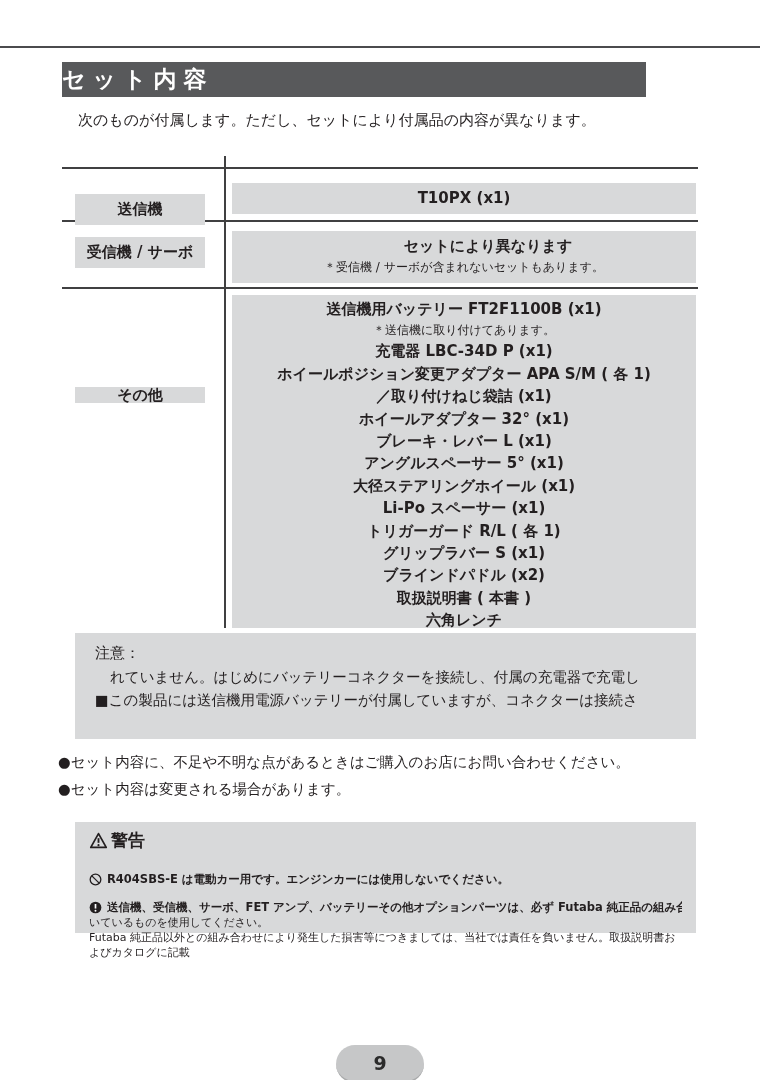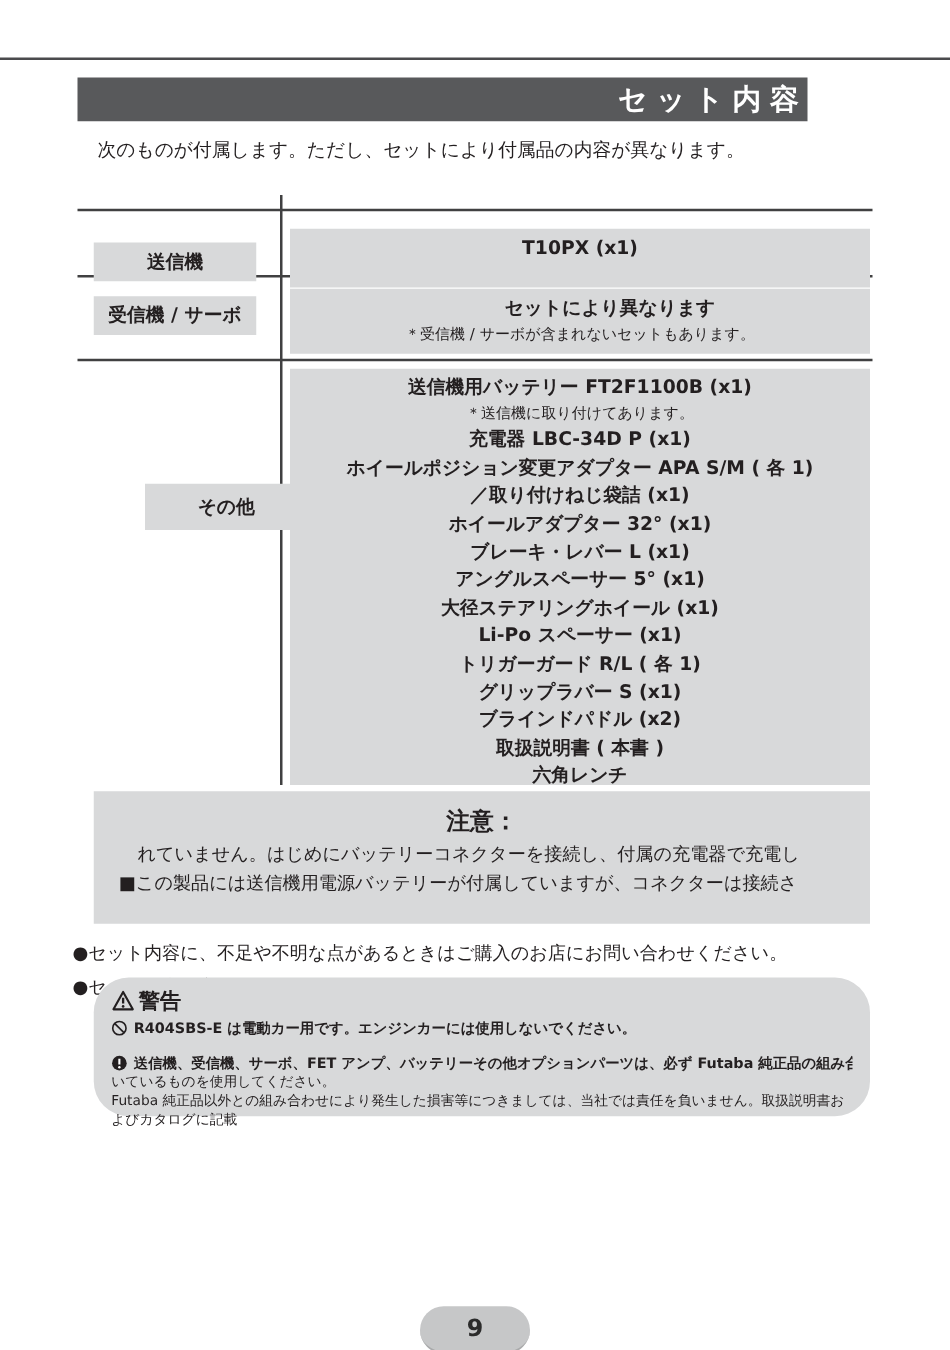--- a/index.html
+++ b/index.html
@@ -5,66 +5,66 @@
   * { margin: 0; padding: 0; box-sizing: border-box; }
   html, body { background: #ffffff; }
   body { font-family: "DejaVu Sans", "Liberation Sans", sans-serif; color: #231f20; }
   .page { position: relative; width: 760px; height: 1080px; background: #fff; overflow: hidden; }
 
   
   .page-edge-line { position: absolute; left: 0; top: 46px; width: 760px; height: 2px; background: #4b4b4d; }
 
   
   .header-bar { position: absolute; left: 62px; top: 62px; width: 584px; height: 35px;
-    background: #58595b; display: flex; align-items: center; justify-content: flex-end; }
+    background: #58595b; display: flex; align-items: center; justify-content: flex-start; }
   .header-bar span { color: #ffffff; font-weight: bold; font-size: 23px; letter-spacing: 7px; }
 
   .intro { position: absolute; left: 78px; top: 111px; font-size: 15px; }
 
   
   .hrule { position: absolute; left: 62px; width: 636px; height: 2px; background: #404041; }
   .hrule.r-top { top: 167px; }
   .hrule.r-mid1 { top: 220px; }
   .hrule.r-mid2 { top: 287px; }
   .vrule { position: absolute; left: 224px; top: 156px; width: 2px; height: 472px; background: #404041; }
 
   .cell { position: absolute; background: #d8d9da; }
   .label-cell { left: 75px; width: 130px; height: 31px; display: flex; align-items: center; justify-content: center;
     font-weight: bold; font-size: 15px; }
   .lbl-tx { top: 194px; }
   .lbl-rx { top: 237px; }
-  .lbl-other { top: 387px; height: 37px; margin-left: 41px; }
+  .lbl-other { top: 387px; height: 16px; }
 
   .content-cell { left: 232px; width: 464px; text-align: center; }
-  .cc-tx { top: 183px; height: 47px; font-weight: bold; font-size: 15px; line-height: 31px; }
+  .cc-tx { top: 183px; height: 31px; font-weight: bold; font-size: 15px; line-height: 31px; }
   .cc-rx { top: 231px; height: 52px; padding-top: 4px; }
   .cc-rx .main { font-weight: bold; font-size: 15px; line-height: 22px; margin-left: 48px; }
   .cc-rx .sub { font-size: 12px; line-height: 20px; }
   .cc-other { top: 295px; height: 333px; padding-top: 3px; }
   .cc-other .item { font-weight: bold; font-size: 15px; line-height: 22.4px; }
   .cc-other .sub { font-size: 12px; line-height: 20px; font-weight: normal; }
 
   
   .caution-box { position: absolute; left: 75px; top: 633px; width: 621px; height: 106px;
     background: #d8d9da; padding: 11px 20px 0 20px; }
-  .caution-box .title { font-weight: bold; font-size: 19px; margin-bottom: 3px; text-align: center; }
+  .caution-box .title { font-weight: normal; font-size: 15px; margin-bottom: 3px; }
   .caution-box .line { font-size: 14.5px; line-height: 23px; }
   .caution-box .indent { padding-left: 15px; }
 
   
   .note-line { position: absolute; left: 58px; font-size: 14.5px; }
   .note-1 { top: 753px; }
   .note-2 { top: 780px; }
 
   
-  .warning-box { position: absolute; left: 75px; top: 782px; width: 621px; height: 111px;
-    background: #d8d9da; padding: 7px 14px 0 14px; border-radius: 28px; }
+  .warning-box { position: absolute; left: 75px; top: 822px; width: 621px; height: 111px;
+    background: #d8d9da; padding: 7px 14px 0 14px; }
   .warn-title-row { display: flex; align-items: center; gap: 3px; }
   .warn-title-row .txt { font-weight: bold; font-size: 17px; }
-  .warn-prohibit-row { display: flex; align-items: center; gap: 5px; margin-top: 3px; }
+  .warn-prohibit-row { display: flex; align-items: center; gap: 5px; margin-top: 20px; }
   .warn-prohibit-row .txt { font-weight: bold; font-size: 11.5px; }
   .warn-mandatory-row { display: flex; align-items: center; gap: 5px; margin-top: 13px; white-space: nowrap; overflow: hidden; }
   .warn-mandatory-row .txt { font-weight: bold; font-size: 11.5px; }
   .warn-note { font-size: 11px; line-height: 15px; }
   .icon-svg { flex: 0 0 auto; display: inline-block; }
 
   
   .page-pill { position: absolute; left: 336px; top: 1045px; width: 88px; height: 38px;
     background: #c6c7c8; border-radius: 19px; border-bottom: 2px solid #a9aaab;
     display: flex; align-items: center; justify-content: center; }

